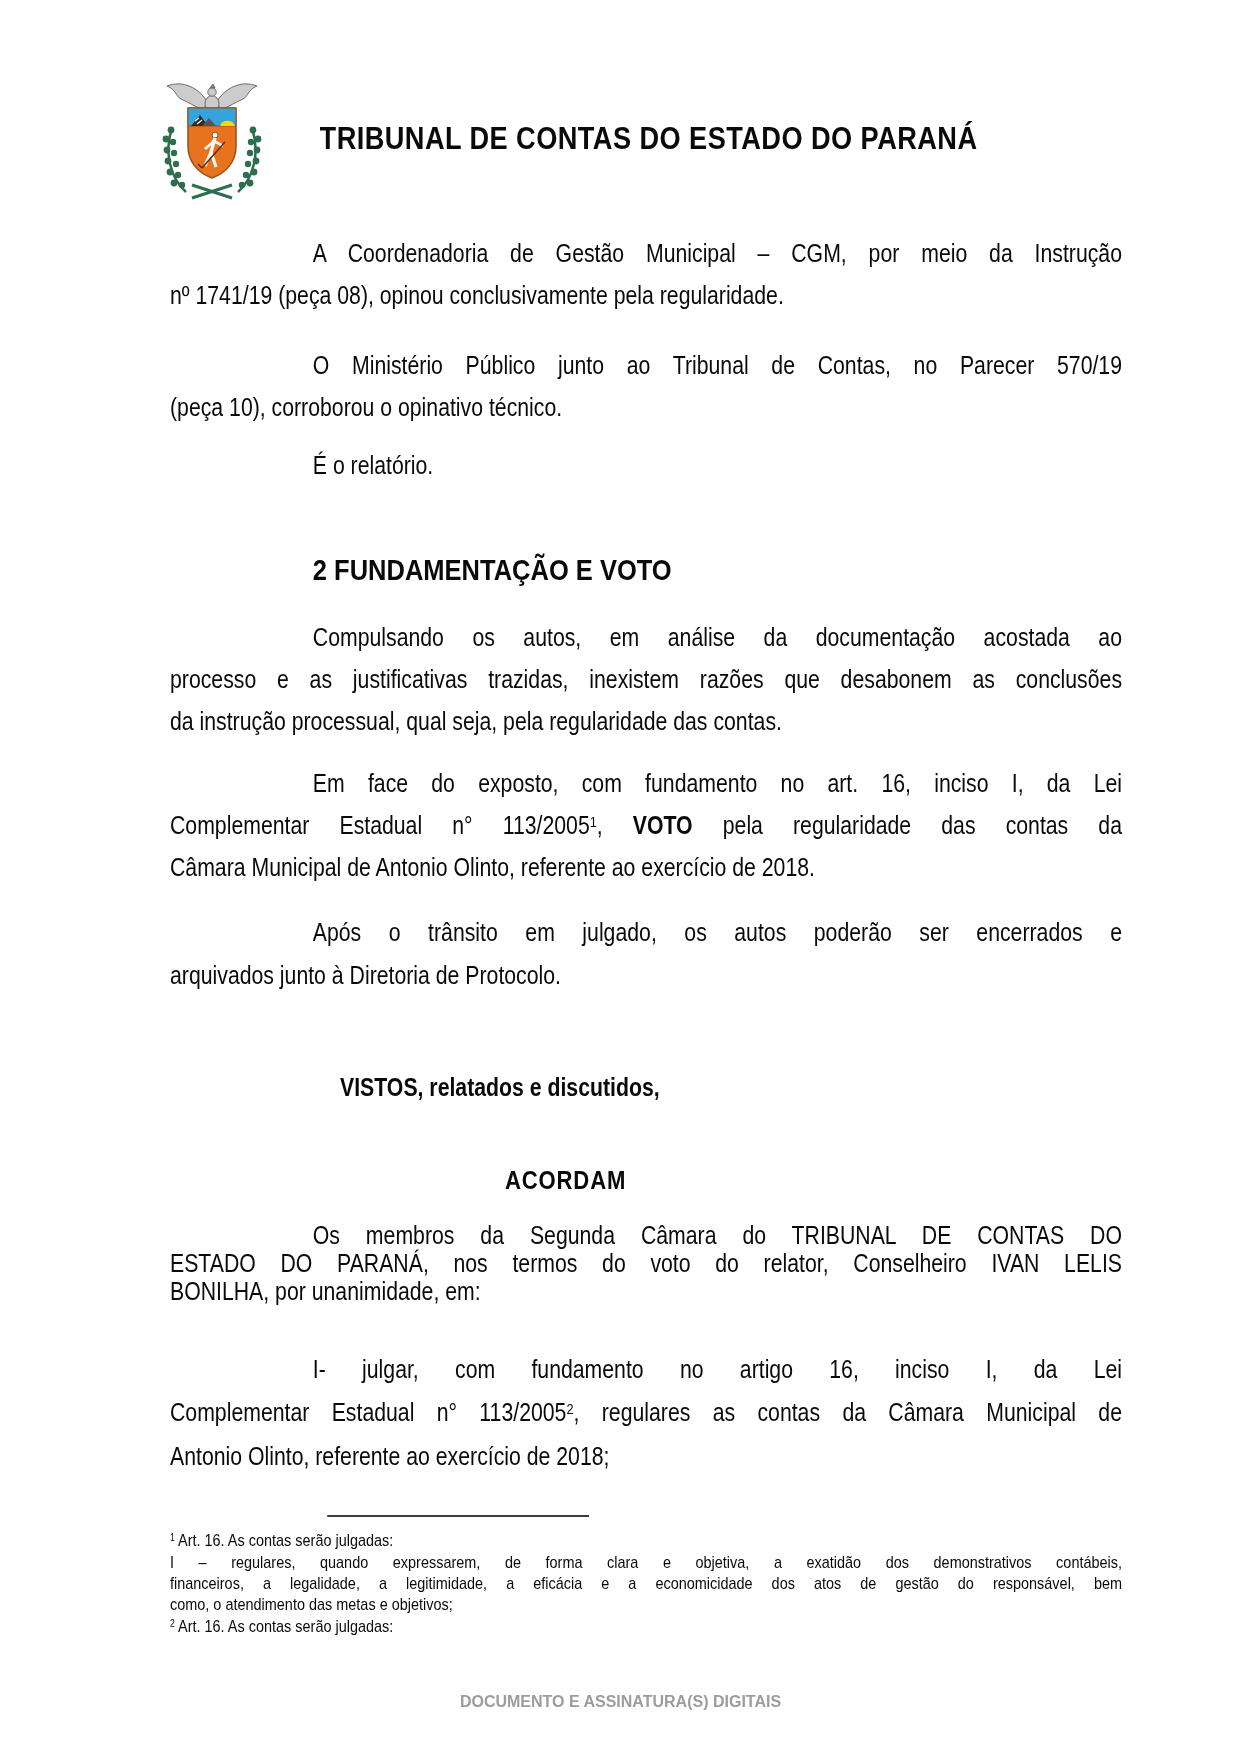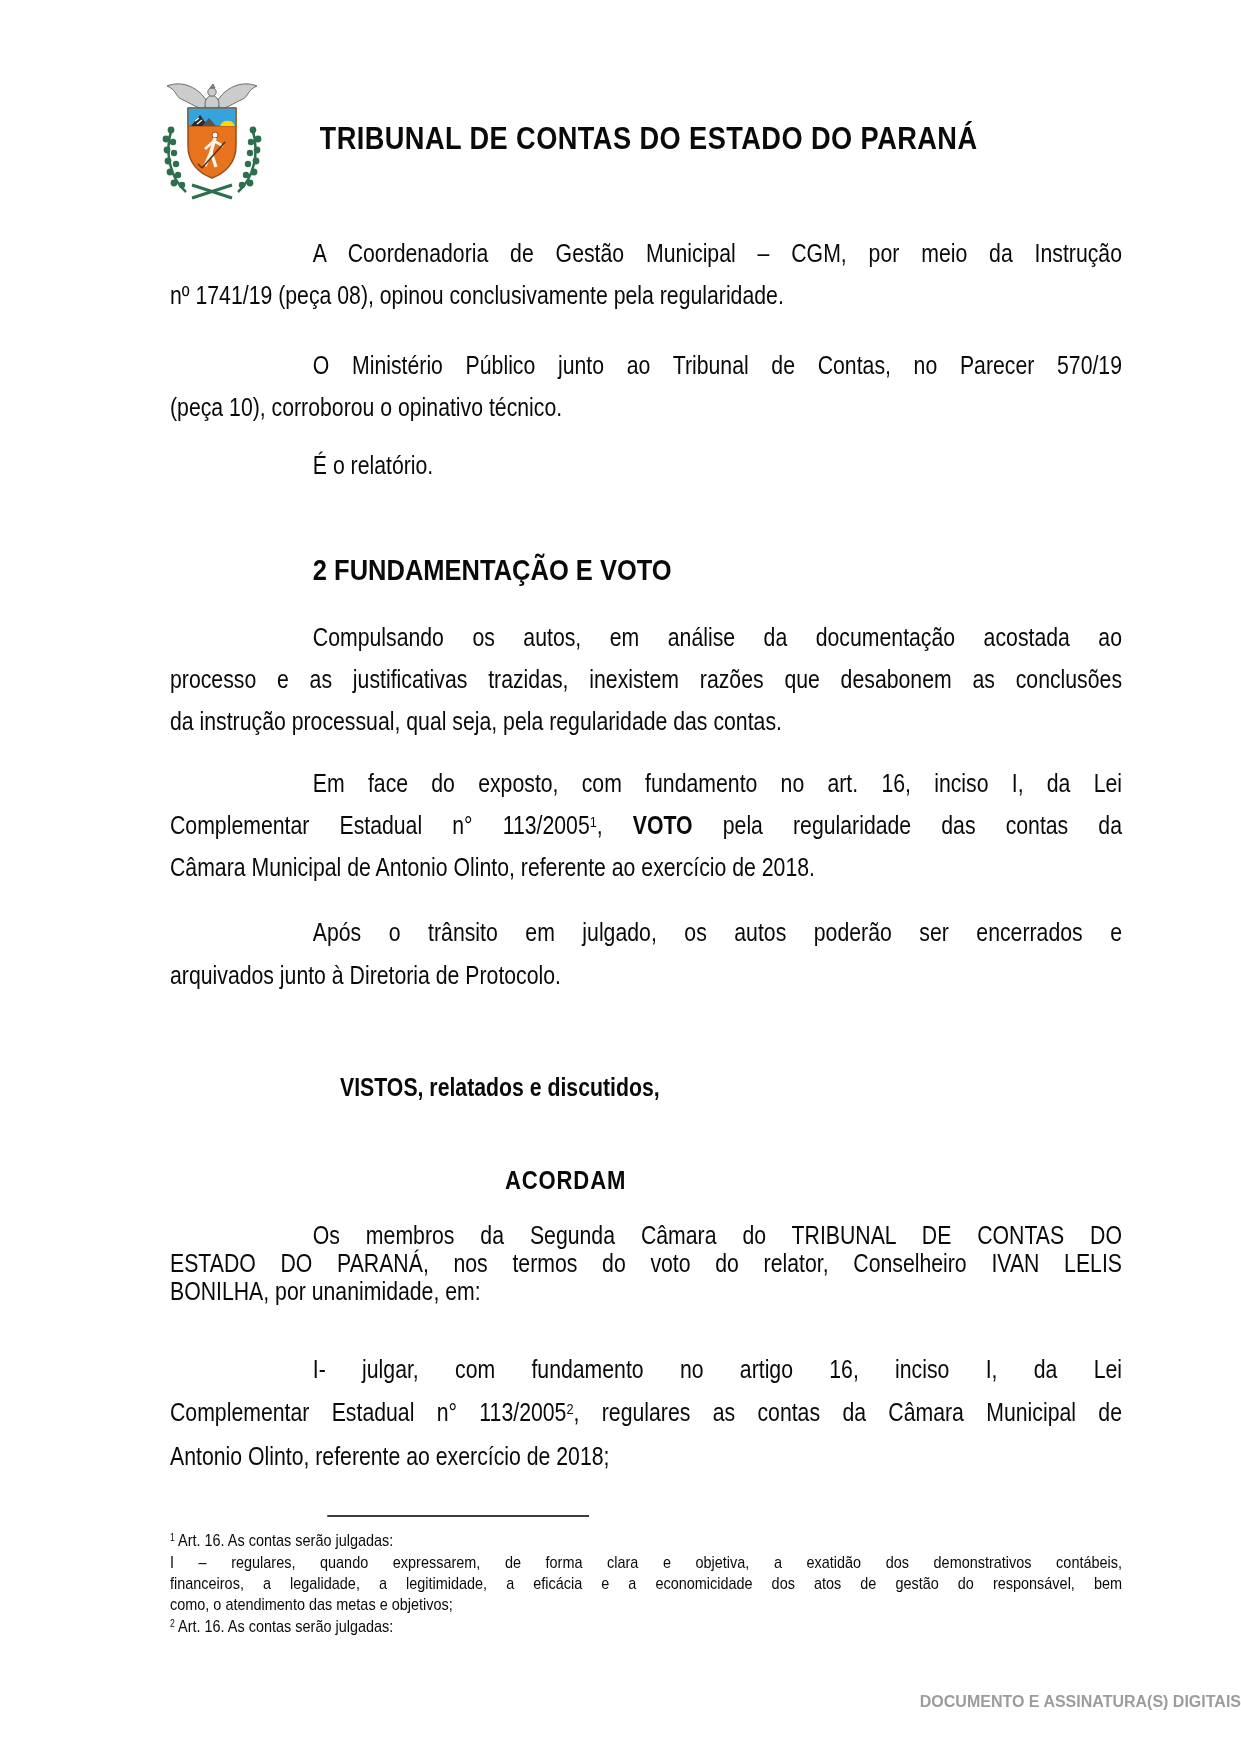--- a/index.html
+++ b/index.html
@@ -18,21 +18,21 @@
   .ind{text-indent:168px;}
   .b{font-weight:bold;}
   .nw{white-space:nowrap;}
   .title{font-size:32px;font-weight:bold;letter-spacing:0.5px;}
   .h2{font-size:30px;font-weight:bold;}
   .acordam{font-size:26px;font-weight:bold;letter-spacing:1px;}
   .sup{font-size:60%;position:relative;top:-0.5em;}
   .fn{font-size:17px;line-height:21px;}
   .fnsep{position:absolute;border-top:2px solid #3c3c3c;height:0;}
   .footer-line{
-    position:absolute;left:0;width:1241px;text-align:right;
+    position:absolute;left:0;width:1241px;text-align:center;
     color:#9c9c9c;font-weight:bold;font-size:16px;line-height:19px;
   }
   #logo{position:absolute;left:158px;top:80px;width:108px;height:122px;}
 </style>
 </head>
 <body>
 
 <div id="page">
 
   <svg id="logo" viewBox="0 0 108 122" xmlns="http://www.w3.org/2000/svg">

